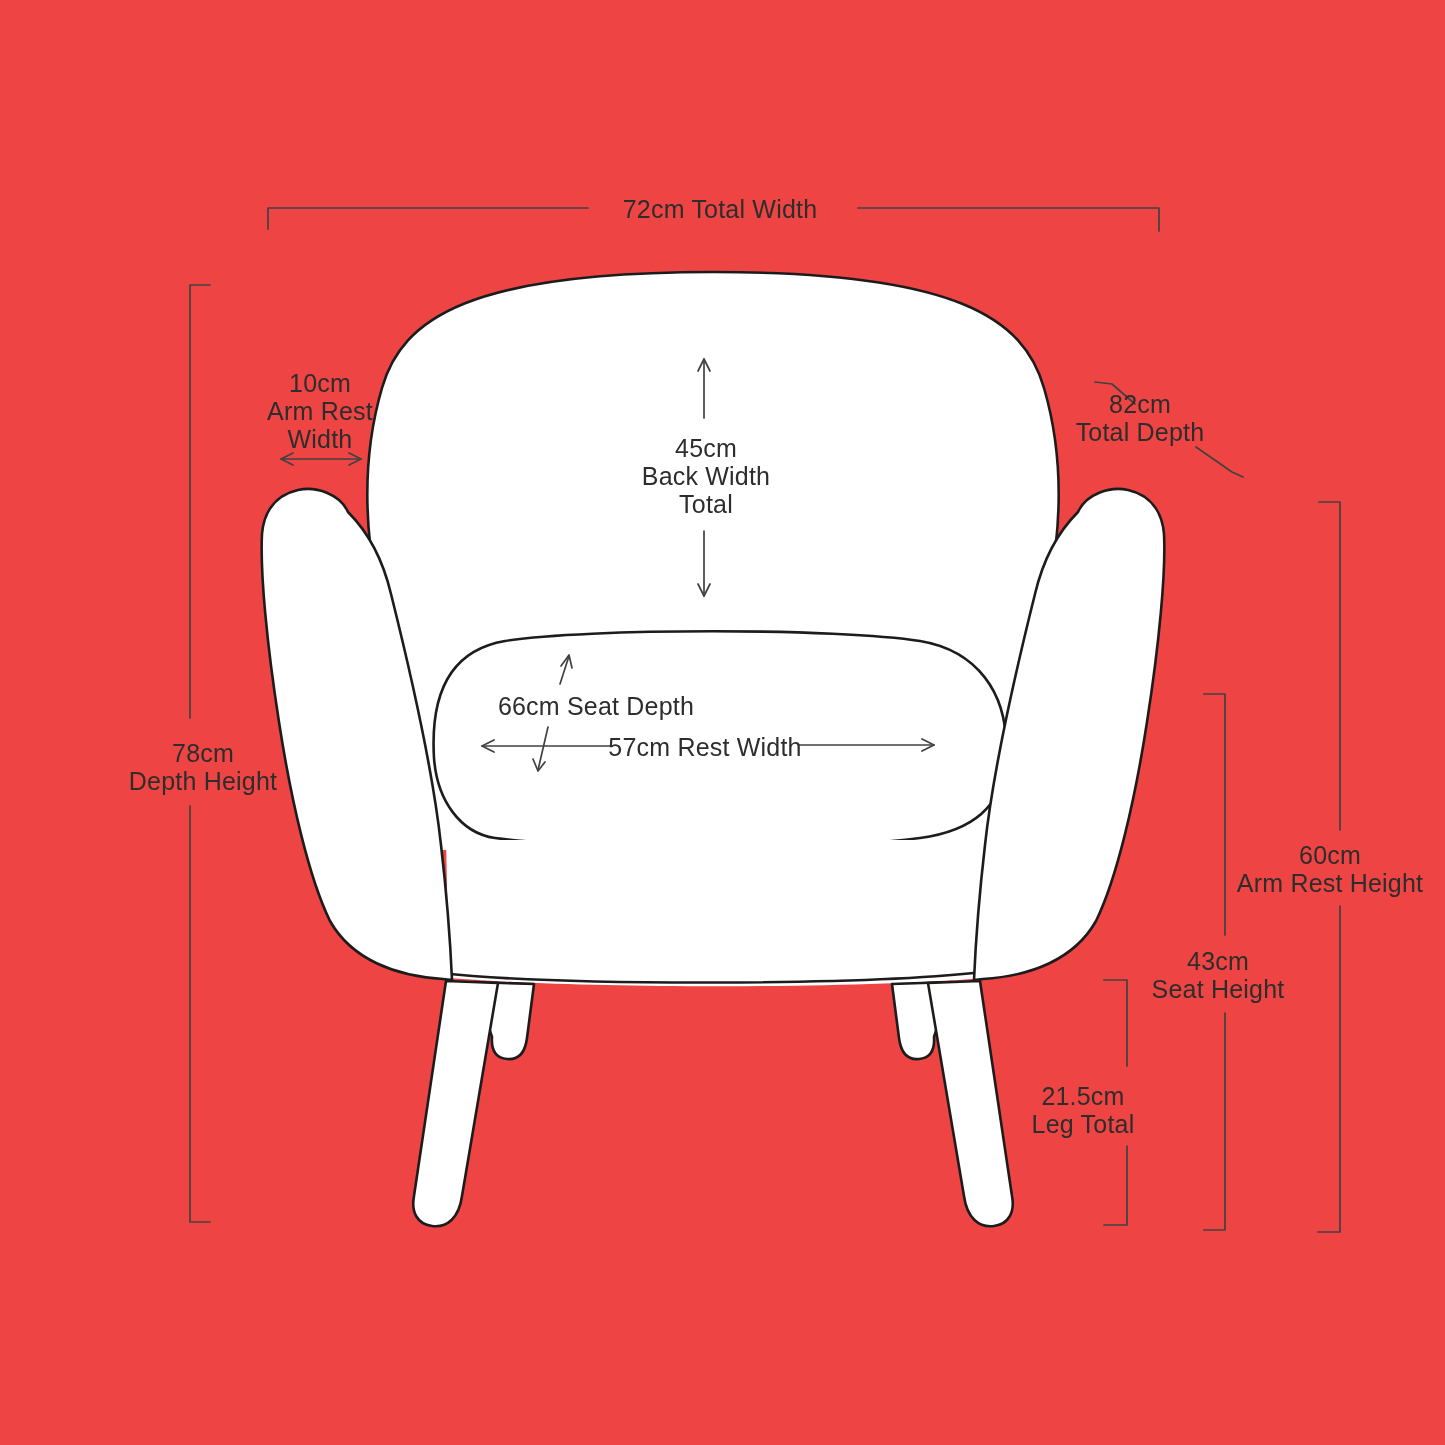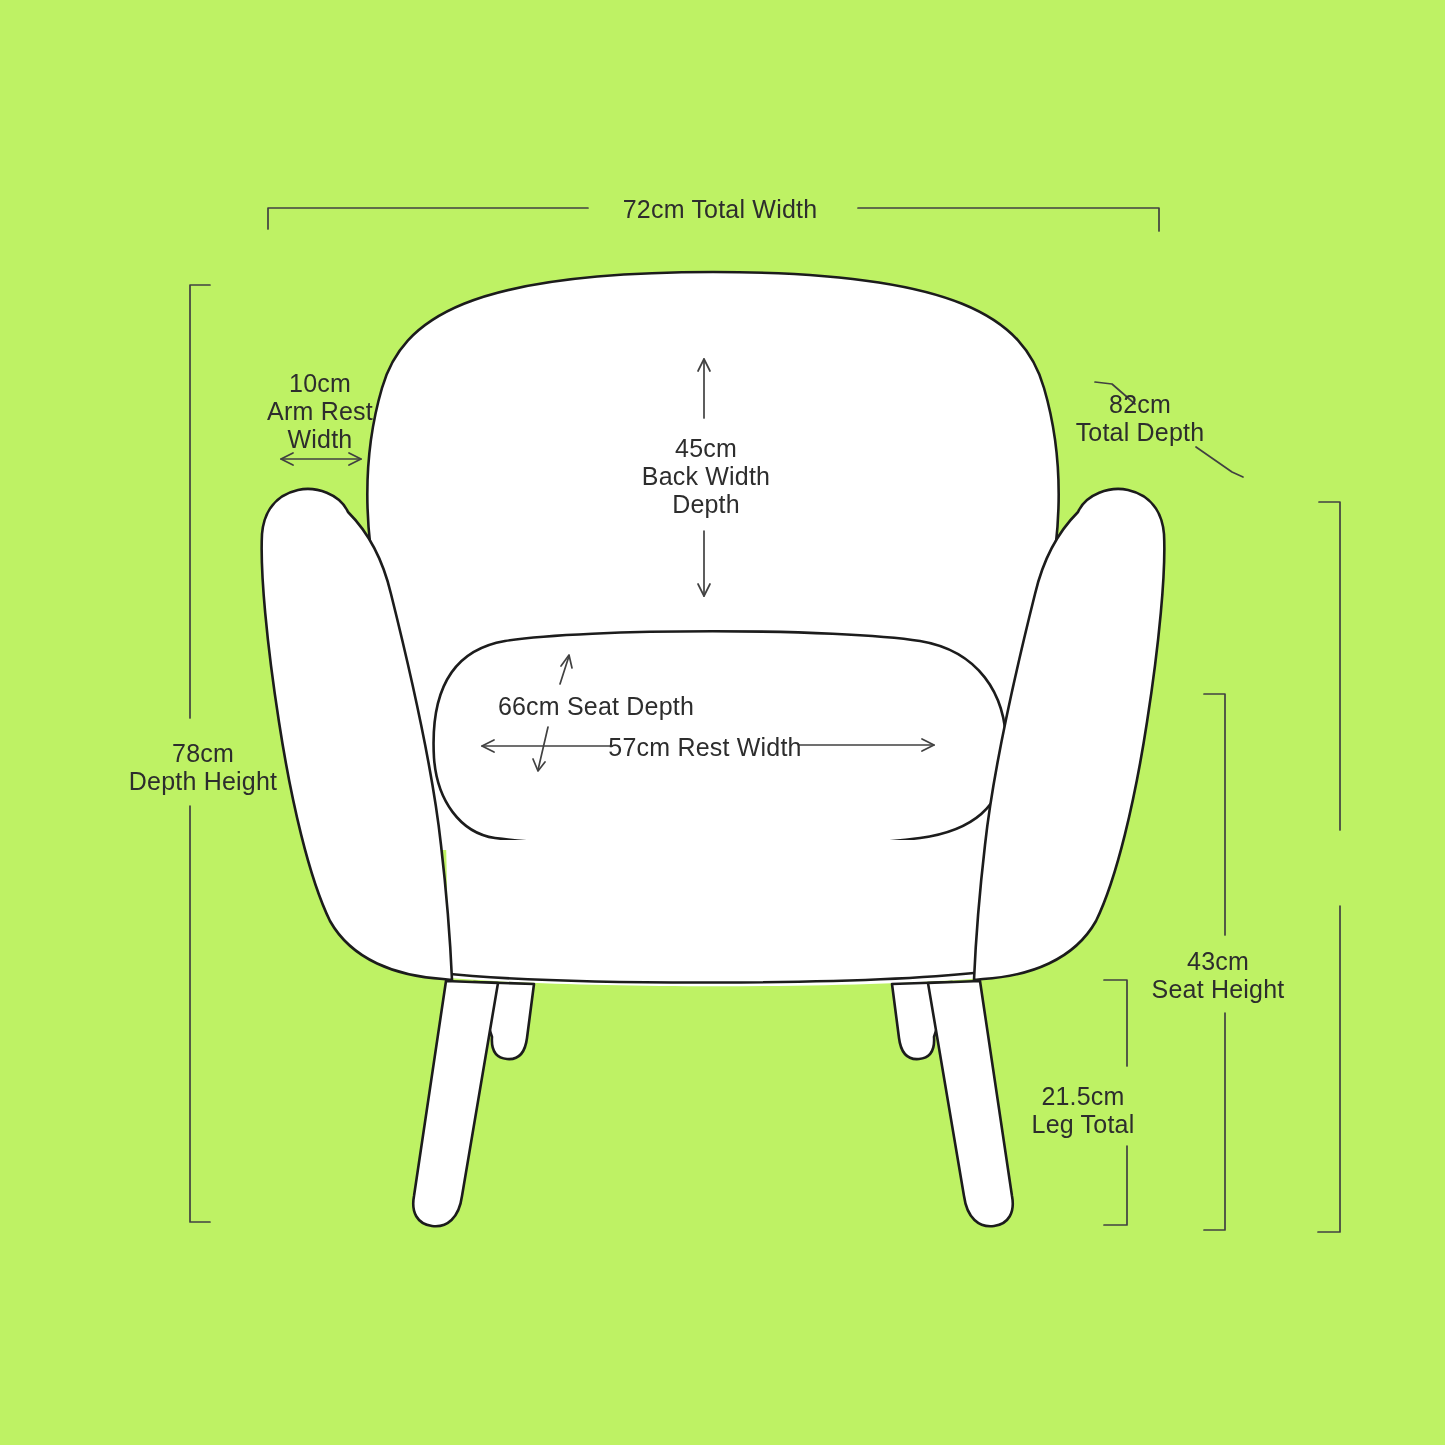--- a/index.html
+++ b/index.html
@@ -4,21 +4,21 @@
 <style>
   html, body {
     margin: 0;
     padding: 0;
     background: #ffffff;
   }
   #canvas {
     position: relative;
     width: 1445px;
     height: 1445px;
-    background: #bef264;
+    background: #ef4444;
     overflow: hidden;
     font-family: "Liberation Sans", sans-serif;
   }
   #drawing {
     position: absolute;
     left: 0;
     top: 0;
   }
   .lbl {
     position: absolute;
@@ -126,37 +126,41 @@
 
   <div class="lbl" style="left:320px; top:369px">
     <span>10cm</span>
     <span>Arm Rest</span>
     <span>Width</span>
   </div>
 
   <div class="lbl" style="left:706px; top:434px">
     <span>45cm</span>
     <span>Back Width</span>
-    <span>Depth</span>
+    <span>Total</span>
   </div>
 
   <div class="lbl" style="left:1140px; top:390px">
     <span>82cm</span>
     <span>Total Depth</span>
   </div>
 
   <div class="lbl" style="left:596px; top:692px">66cm Seat Depth</div>
 
   <div class="lbl" style="left:705px; top:733px">57cm Rest Width</div>
 
   <div class="lbl" style="left:203px; top:739px">
     <span>78cm</span>
     <span>Depth Height</span>
   </div>
 
+  <div class="lbl" style="left:1330px; top:841px">
+    <span>60cm</span>
+    <span>Arm Rest Height</span>
+  </div>
 
   <div class="lbl" style="left:1218px; top:947px">
     <span>43cm</span>
     <span>Seat Height</span>
   </div>
 
   <div class="lbl" style="left:1083px; top:1082px">
     <span>21.5cm</span>
     <span>Leg Total</span>
   </div>

